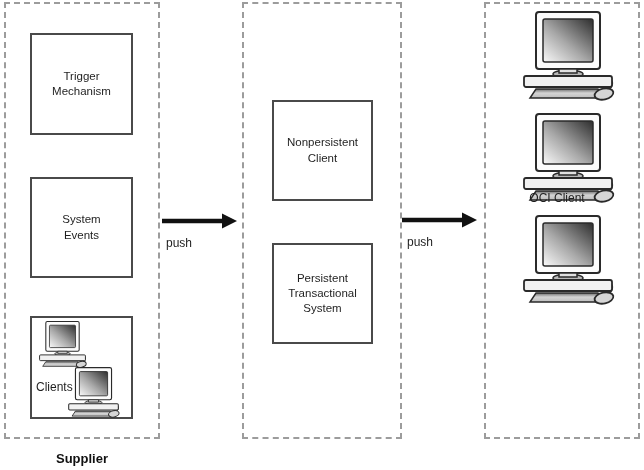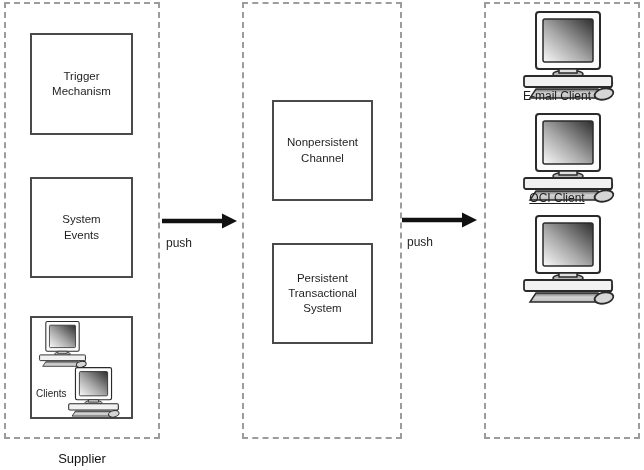--- a/index.html
+++ b/index.html
@@ -12,35 +12,35 @@
   .region {
     position:absolute; border:2px dashed #9c9c9c; background:#ffffff;
   }
   .box {
     position:absolute; border:2px solid #4a4a4a; background:#ffffff;
     display:flex; align-items:center; justify-content:center;
     text-align:center; font-size:11.5px; line-height:1.32;
     white-space:pre-line; color:#1f1f1f;
   }
   .col-label {
-    position:absolute; font-weight:normal; font-size:13px; text-align:center;
+    position:absolute; font-weight:bold; font-size:13px; text-align:center;
     color:#111111;
   }
   .push-label {
     position:absolute; width:50px; text-align:left; font-size:12px; color:#1f1f1f;
   }
   .arrow { position:absolute; }
   .pc { position:absolute; }
   .pc svg { display:block; width:100%; height:100%; }
   .pc-label {
     position:absolute; width:92px; text-align:center; font-size:12px; color:#1f1f1f;
     white-space:nowrap;
   }
   .clients-caption {
-    position:absolute; left:36px; top:388px; font-size:10px; white-space:nowrap;
+    position:absolute; left:36px; top:380px; font-size:12px; white-space:nowrap;
     color:#1f1f1f;
   }
   .defs-holder { position:absolute; width:0; height:0; overflow:hidden; }
 </style>
 </head>
 <body>
 
 <div class="canvas">
 
   <svg class="defs-holder" aria-hidden="true">
@@ -98,21 +98,21 @@
   <svg class="arrow" style="left:161px; top:212px;" width="78" height="18" viewBox="0 0 78 18">
     <line x1="1" y1="9" x2="62" y2="9" stroke="#111111" stroke-width="4.5"></line>
     <polygon points="61,1.5 76,9 61,16.5" fill="#111111"></polygon>
   </svg>
   <div class="push-label" style="left:166px; top:236px;">push</div>
 
   <div class="region" style="left:242px; top:2px; width:160px; height:437px;"></div>
 
   <div class="box" style="left:272px; top:100px; width:101px; height:101px;">
     <span>Nonpersistent
-Channel</span>
+Client</span>
   </div>
 
   <div class="box" style="left:272px; top:243px; width:101px; height:101px;">
     <span>Persistent
 Transactional
 System</span>
   </div>
 
 
   <svg class="arrow" style="left:401px; top:211px;" width="78" height="18" viewBox="0 0 78 18">
@@ -121,28 +121,27 @@
   </svg>
   <div class="push-label" style="left:407px; top:235px;">push</div>
 
   <div class="region" style="left:484px; top:2px; width:156px; height:437px;"></div>
 
   <div class="pc" style="left:521px; top:11px; width:94px; height:92px;">
     <svg viewBox="0 0 94 92">
         <use href="#pc"></use>
       </svg>
   </div>
-  <div class="pc-label" style="left:511px; top:89px;">E-mail Client</div>
 
   <div class="pc" style="left:521px; top:113px; width:94px; height:92px;">
     <svg viewBox="0 0 94 92">
         <use href="#pc"></use>
       </svg>
   </div>
-  <div class="pc-label" style="left:511px; top:191px;text-decoration:underline;">OCI Client</div>
+  <div class="pc-label" style="left:511px; top:191px;">OCI Client</div>
 
   <div class="pc" style="left:521px; top:215px; width:94px; height:92px;">
     <svg viewBox="0 0 94 92">
         <use href="#pc"></use>
       </svg>
   </div>
 
 
 
 </div>

